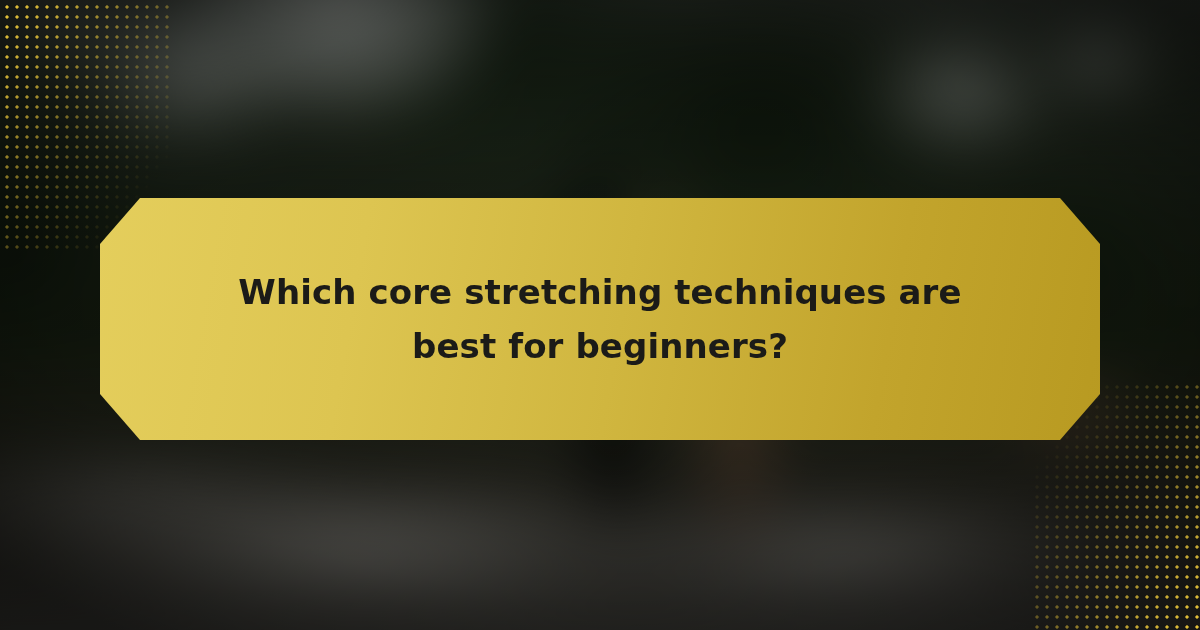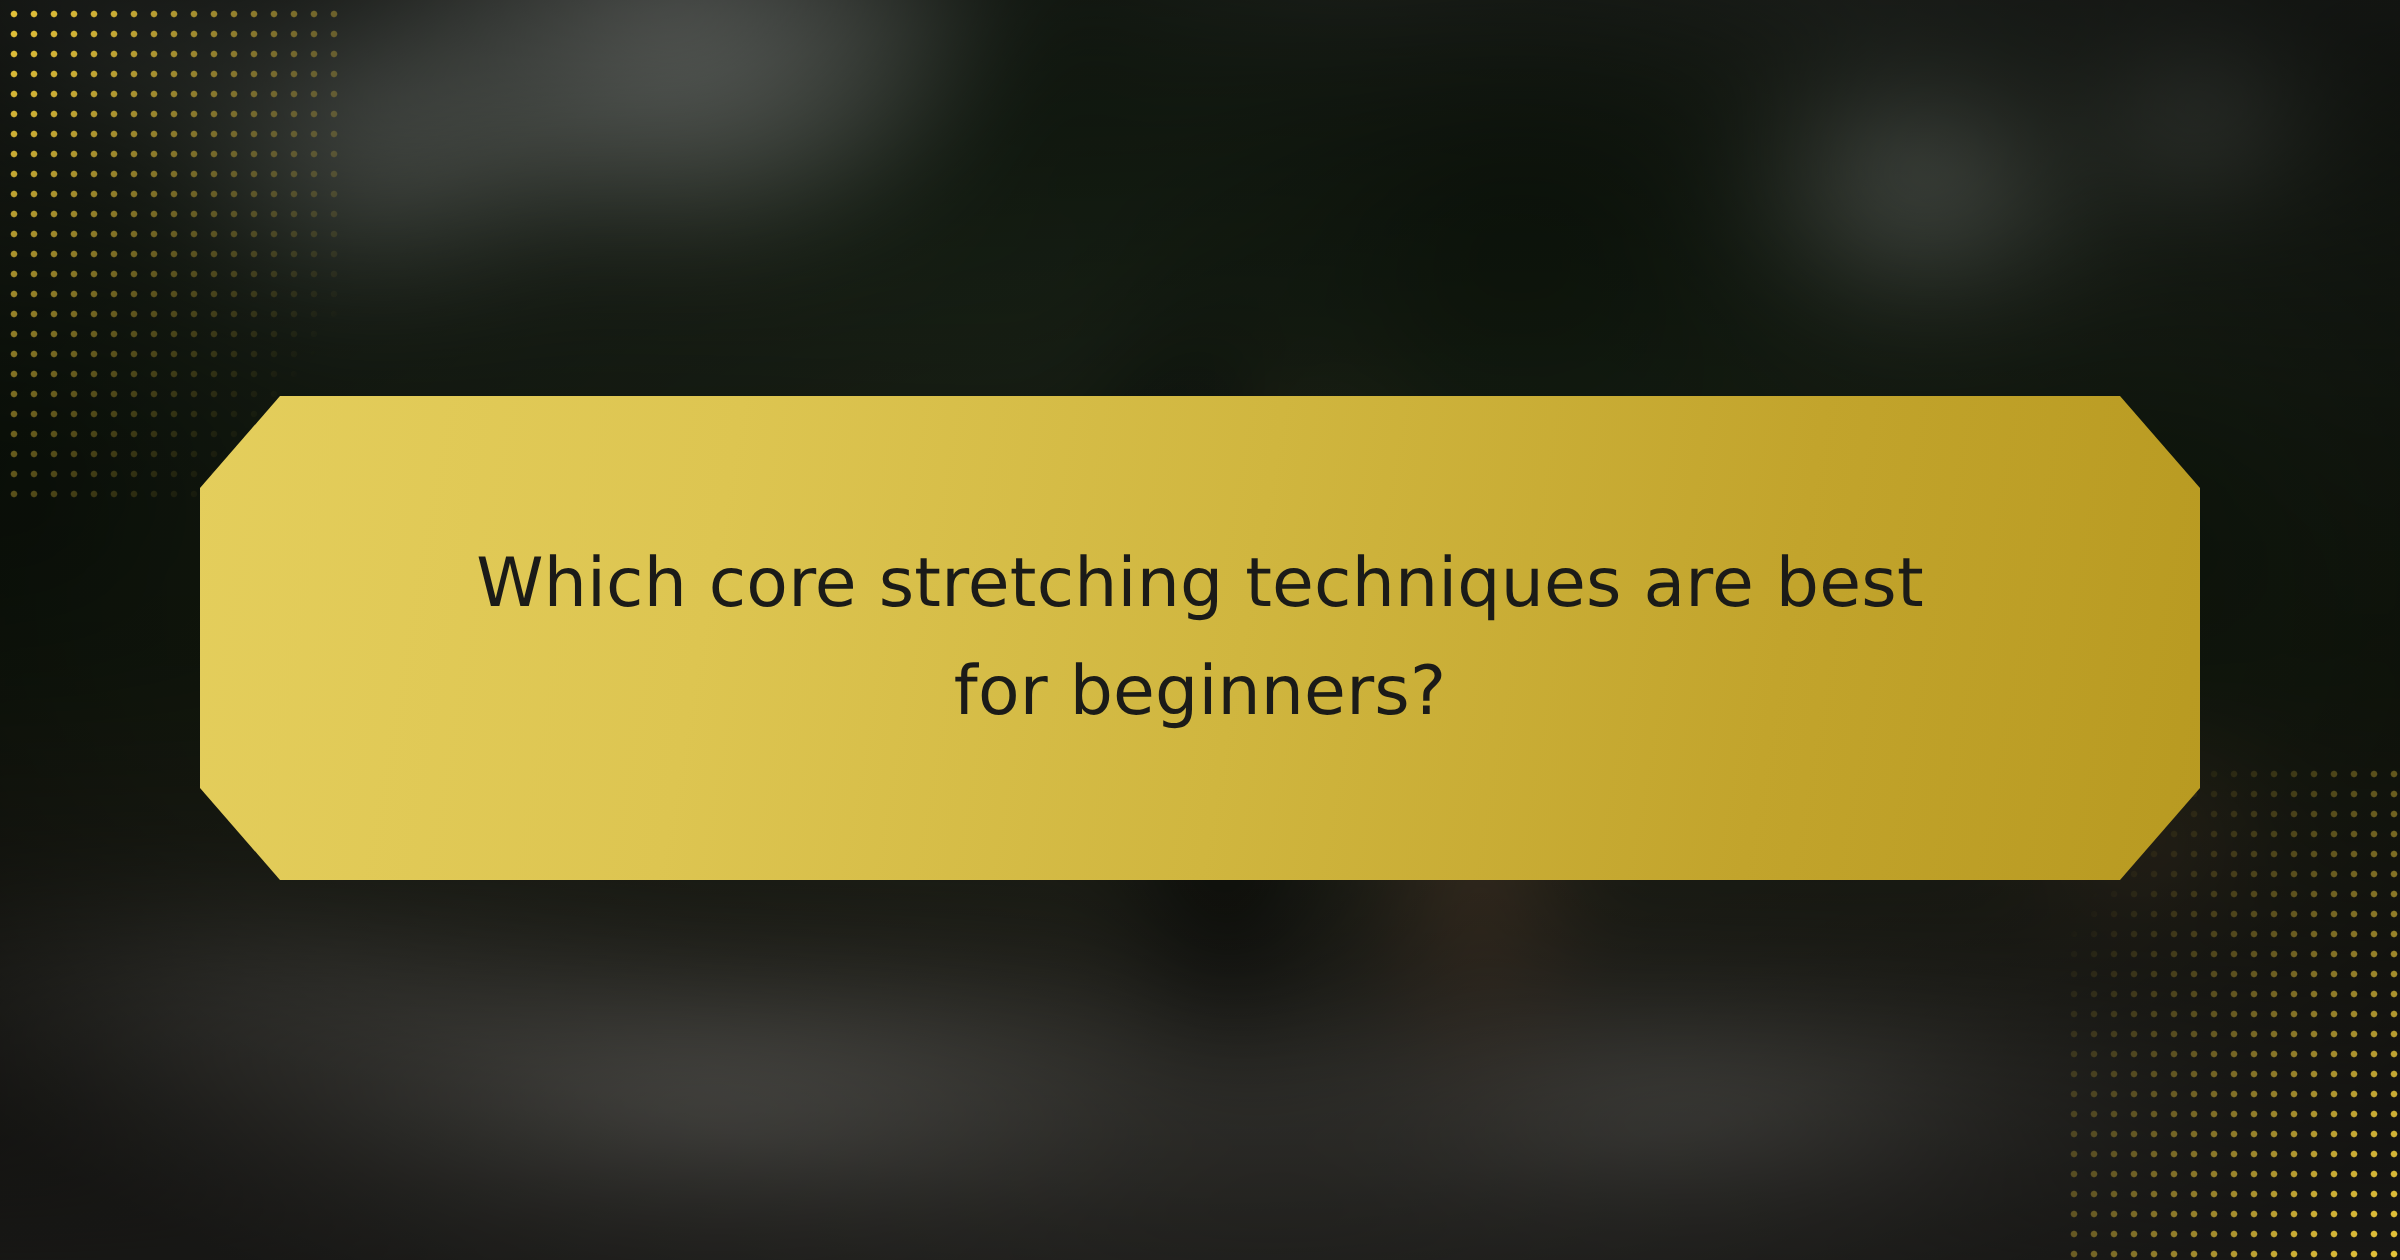--- a/index.html
+++ b/index.html
@@ -125,21 +125,21 @@
     justify-content: center;
   }
 
   .banner-text {
     width: 800px;
     margin: 0;
     padding: 0 10px;
     text-align: center;
     font-size: 34px;
     line-height: 54px;
-    font-weight: 400;
+    font-weight: 700;
     letter-spacing: 0.1px;
     color: #1b1b18;
   }
 </style>
 </head>
 <body>
 
 <div class="stage">
 
   <div class="bg-photo"></div>

